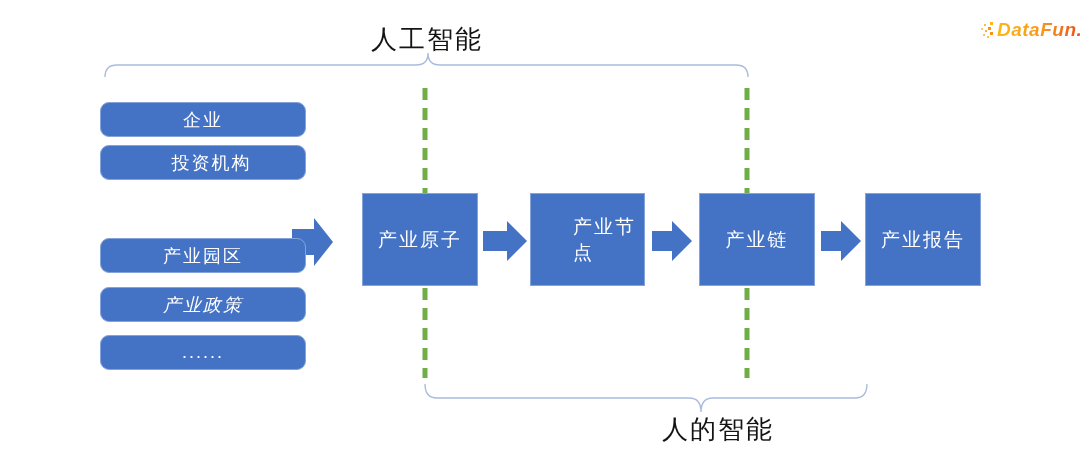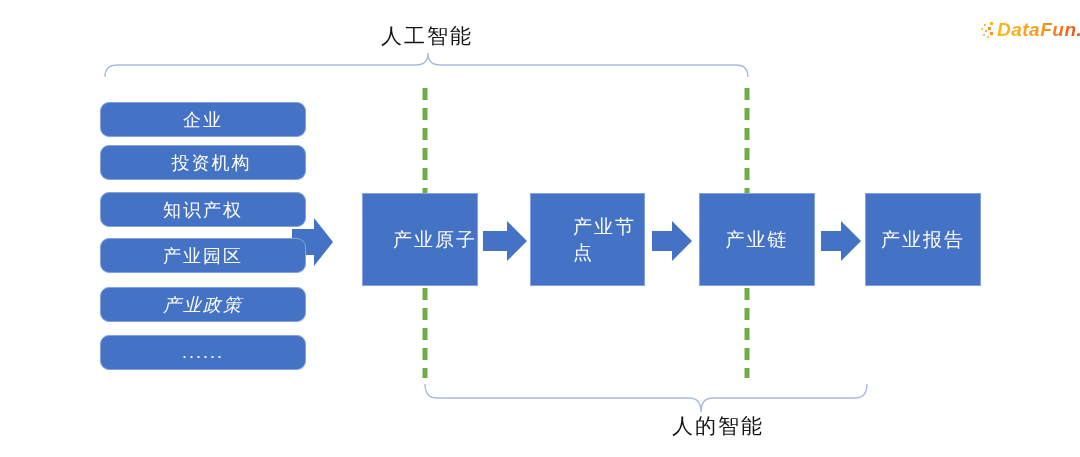--- a/index.html
+++ b/index.html
@@ -3,21 +3,21 @@
 <meta charset="utf-8">
 <style>
   html,body { margin:0; padding:0; background:#ffffff; }
   .canvas {
     position:relative; width:1080px; height:457px; background:#ffffff;
     font-family:"Liberation Sans","DejaVu Sans",sans-serif; overflow:hidden;
   }
   svg.graphics { position:absolute; left:0; top:0; width:1080px; height:457px; }
 
   .brace-label {
-    position:absolute; color:#141414; font-size:21px; letter-spacing:2px;
+    position:absolute; color:#141414; font-size:26px; letter-spacing:2px;
     text-align:center; white-space:nowrap;
   }
   .top-label    { left:352px; top:22px;  width:150px; }
   .bottom-label { left:643px; top:412px; width:150px; }
 
   .src-box {
     position:absolute; left:100px; width:206px; height:35px;
     background:var(--box-fill,#4472C4);
     border:1.5px solid var(--box-border,#85A3DA);
     border-radius:9px; box-sizing:border-box;
@@ -28,21 +28,21 @@
   .src-4 { top:238px; } .src-5 { top:287px;font-style:italic; } .src-6 { top:335px; }
 
   .flow-box {
     position:absolute; top:193px; height:93px;
     background:var(--box-fill,#4472C4);
     border:1.5px solid var(--box-border,#85A3DA);
     box-sizing:border-box;
     color:var(--box-text,#fff); font-size:19px; letter-spacing:2px;
     display:flex; align-items:center; justify-content:center;
   }
-  .flow-1 { left:362px; width:116px;justify-content:flex-end; }
+  .flow-1 { left:362px; width:116px; }
   .flow-2 { left:530px; width:115px;padding-left:42px; }
   .flow-3 { left:699px; width:116px; }
   .flow-4 { left:865px; width:116px; }
 
   .logo {
     position:absolute; left:979px; top:17px; height:26px;
     display:flex; align-items:center; gap:2px;
   }
   .logo-text {
     font-size:19px; font-weight:bold; font-style:italic; letter-spacing:0.5px;
@@ -74,23 +74,20 @@
 
   <div class="brace-label top-label">人工智能</div>
   <div class="brace-label bottom-label">人的智能</div>
 
   <div class="src-box src-1">
       <span>企业</span>
     </div>
   <div class="src-box src-2">
       <span>投资机构</span>
     </div>
-  <div class="src-box src-3">
-      <span>知识产权</span>
-    </div>
   <div class="src-box src-4">
       <span>产业园区</span>
     </div>
   <div class="src-box src-5">
       <span>产业政策</span>
     </div>
   <div class="src-box src-6">
       <span>......</span>
     </div>
 

